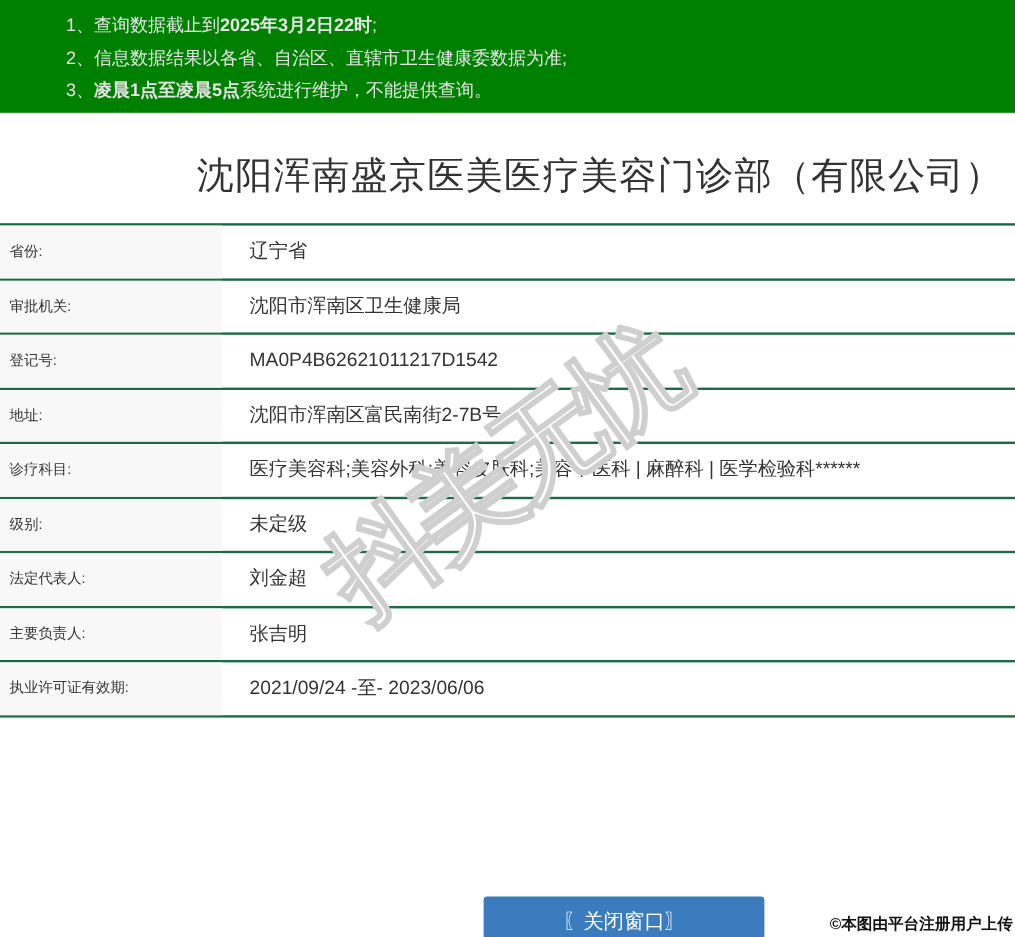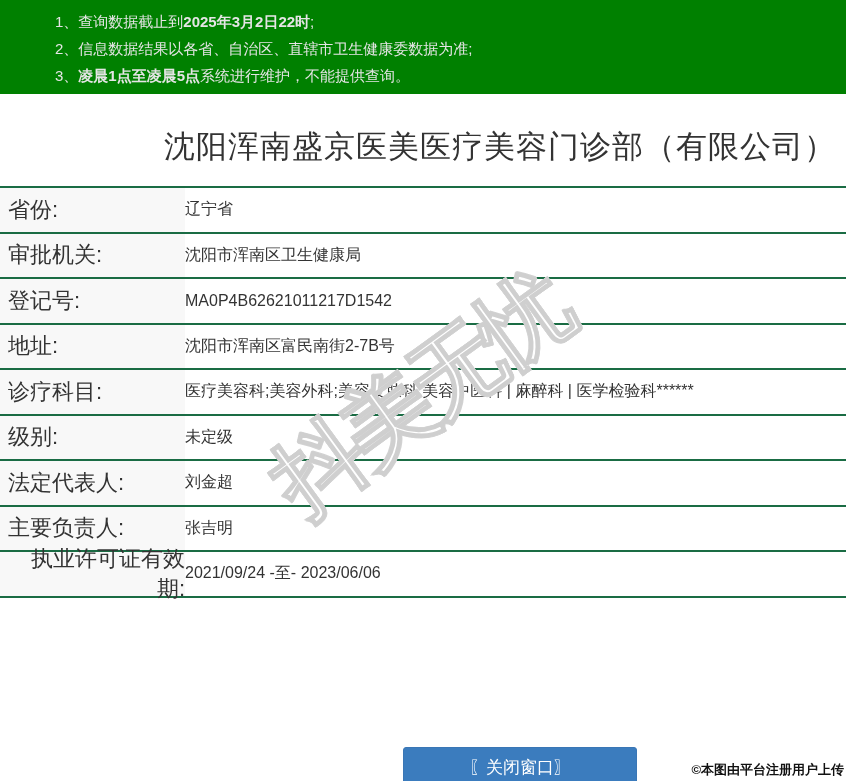--- a/index.html
+++ b/index.html
@@ -23,23 +23,23 @@
   
   .page-title{position:absolute;top:126px;left:164px;font-size:31px;
     color:var(--text-dark);white-space:nowrap;letter-spacing:1px;}
 
   
   .info-table{position:absolute;top:186px;left:0;width:846px;
     border-bottom:2px solid var(--line-green);}
   .row{display:flex;align-items:stretch;border-top:2px solid var(--line-green);
     height:45.5px;}
   .cell-label{width:185px;flex:0 0 185px;background:var(--label-bg);
-    display:flex;align-items:center;padding-left:8px;font-size:22px;
+    display:flex;align-items:center;padding-left:8px;font-size:12px;
     color:var(--text-dark);text-align:right;}
-  .cell-value{display:flex;align-items:center;margin-left:0;font-size:16px;
+  .cell-value{display:flex;align-items:center;margin-left:23px;font-size:16px;
     color:var(--text-dark);white-space:nowrap;}
 
   
   .watermark{position:absolute;left:170px;top:350px;width:500px;height:90px;
     line-height:90px;text-align:center;font-size:90px;letter-spacing:-6px;
     color:#ffffff;font-weight:bold;white-space:nowrap;
     transform:rotate(-36deg);transform-origin:center center;
     -webkit-text-stroke:1.5px #cfcfcf;
     text-shadow:1px 1px 0 #d4d4d4,-1px -1px 0 #d4d4d4,1px -1px 0 #d4d4d4,
       -1px 1px 0 #d4d4d4,1px 0 0 #d4d4d4,-1px 0 0 #d4d4d4,

